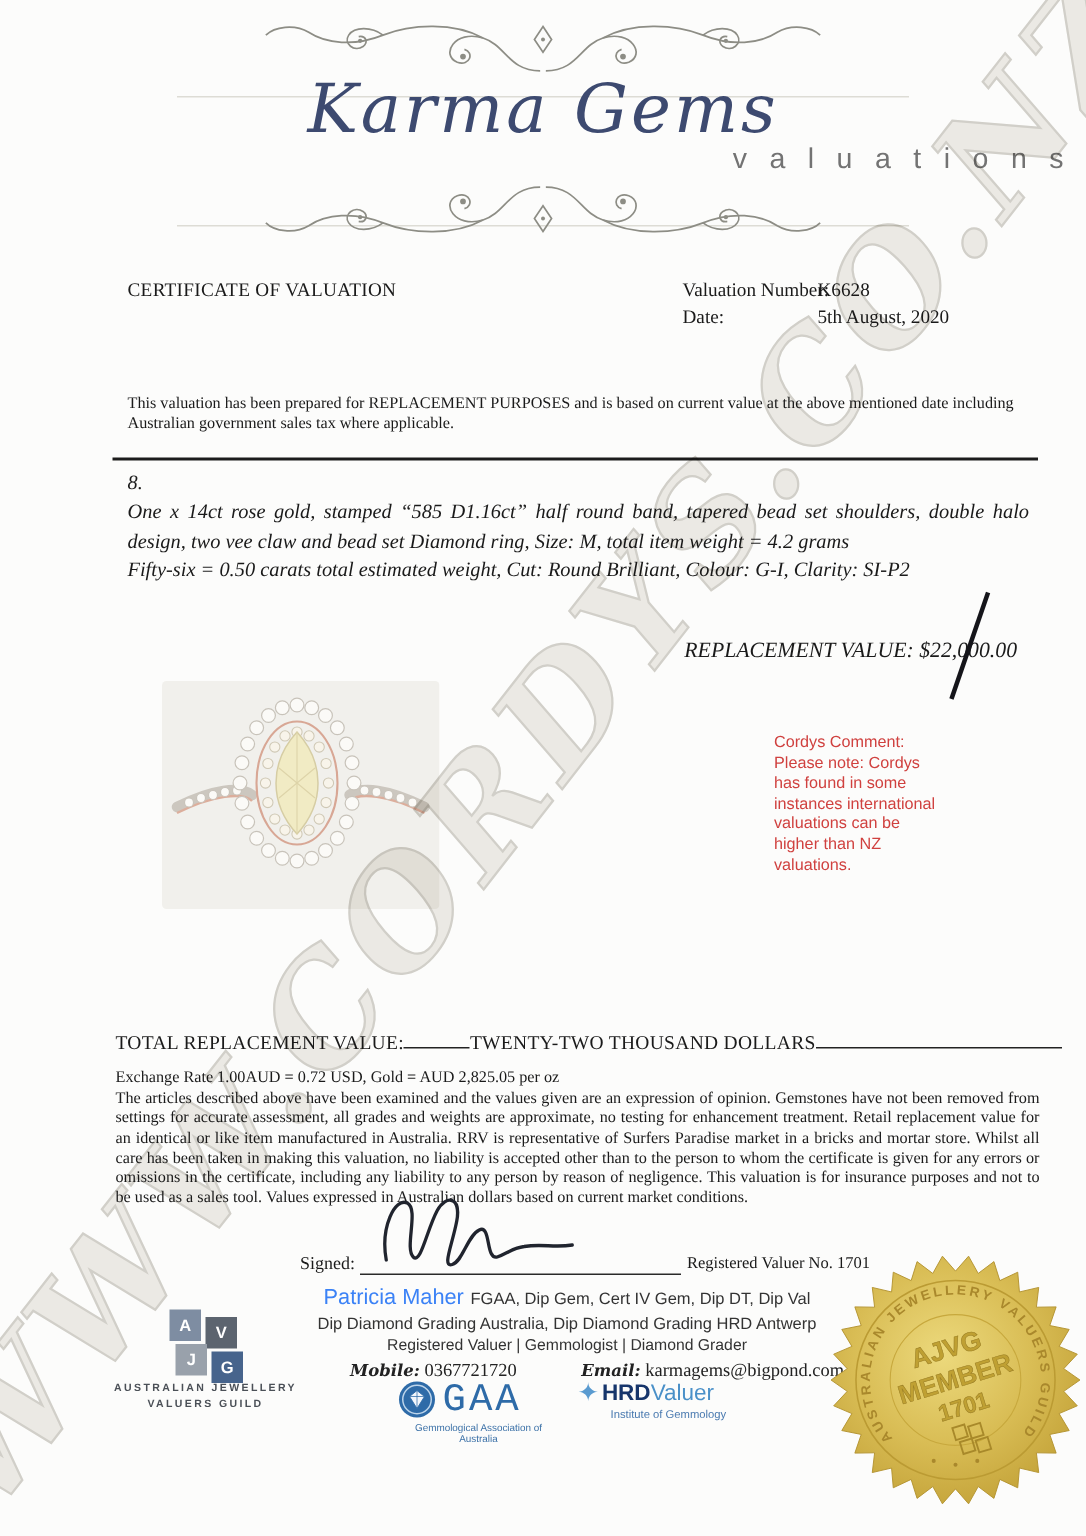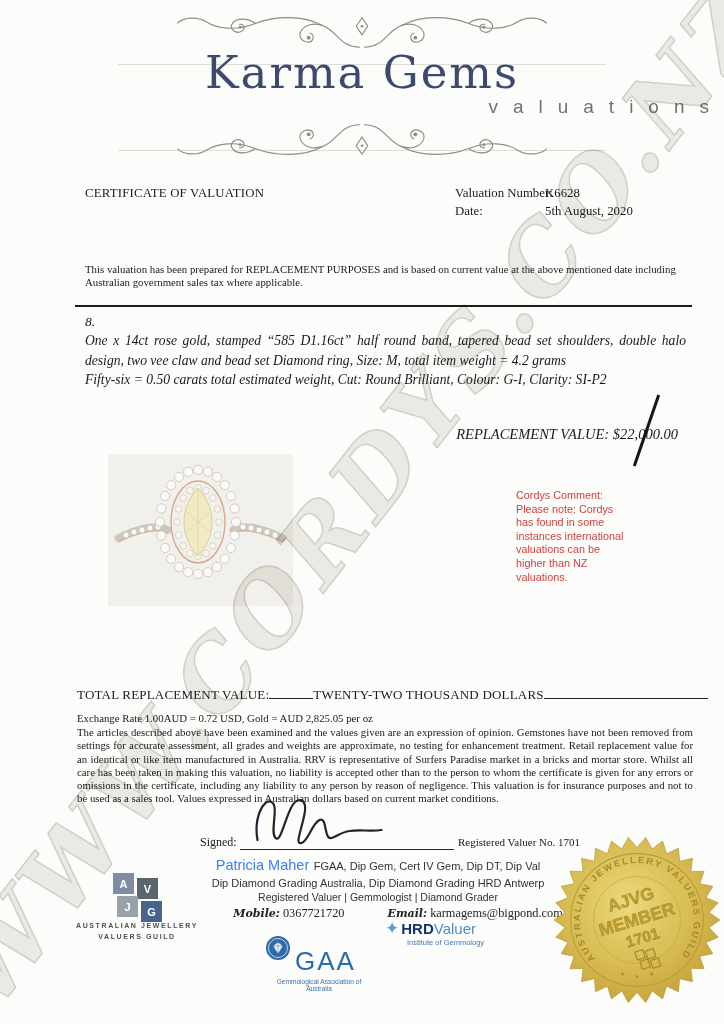--- a/index.html
+++ b/index.html
@@ -14,21 +14,21 @@
     font-size:95px;letter-spacing:6px;color:#eeece8;-webkit-text-stroke:1.5px #d4d2cc;
     mix-blend-mode:multiply;z-index:3;pointer-events:none;white-space:nowrap;}
 
   
   .band-line{position:absolute;left:118px;right:118px;height:1px;background:#dddcd5;z-index:0;}
   .brand{position:absolute;top:12px;left:0;right:0;text-align:center;z-index:1;}
   .flourish{display:block;margin:0 auto;width:400px;height:40px;}
   .flourish.bottom{transform:scaleY(-1);}
   .fl{fill:none;stroke:#8d8d85;stroke-width:1.2px;}
   .fldot{fill:#8d8d85;stroke:none;}
-  .brand-script{font-family:"DejaVu Serif",serif;font-size:45px;line-height:50px;
+  .brand-script{font-family:"DejaVu Serif",serif;font-style:italic;font-size:45px;line-height:50px;
     color:#3d4a70;letter-spacing:2px;margin-top:-4px;}
   .brand-sub{font-family:"Liberation Sans",sans-serif;font-size:19px;color:#737373;
     letter-spacing:15px;padding-left:18px;margin:-2px 0 2px 0;text-align:right;}
 
   
   .h-serif{font-size:12.8px;}
   .cert-title{left:85px;top:186px;letter-spacing:.2px;}
   .behalf{left:85px;top:204px;}
   .behalf .val{margin-left:22px;}
   .vn-label{left:455px;top:186px;}
@@ -91,21 +91,21 @@
   .sq.v{left:45px;top:6px;background:#5c646f;}
   .sq.j{left:25px;top:24px;background:#99a1ab;}
   .sq.g{left:49px;top:29px;background:#47648c;}
   .ajvg-cap{position:absolute;left:-35px;width:160px;text-align:center;
       font:700 7px "Liberation Sans",sans-serif;letter-spacing:1.6px;color:#4b5057;}
   .ajvg-cap.l1{top:50px;} .ajvg-cap.l2{top:61px;}
 
   
   .gaa{left:265px;top:918px;width:110px;z-index:1;}
   .gaa-row{display:flex;align-items:center;}
-  .gaa-name{font-family:Liberation Sans, sans-serif;font-size:26px;color:#2e6ba8;letter-spacing:2px;margin-left:4px;margin-top:28px;}
+  .gaa-name{font-family:Liberation Mono, monospace;font-size:26px;color:#2e6ba8;letter-spacing:2px;margin-left:4px;}
   .gaa-cap{font:400 6.6px "Liberation Sans",sans-serif;color:#3d72a8;text-align:center;width:108px;margin-top:1px;}
 
   
   .hrd{left:385px;top:920px;z-index:1;font-family:"Liberation Sans",sans-serif;}
   .hrd-row{display:flex;align-items:center;}
   .hrd-star{font-size:17px;color:#5a9bd0;margin-right:2px;line-height:17px;}
   .hrd-bold{font-size:15px;font-weight:bold;color:#16356b;}
   .hrd-light{font-size:15px;color:#4a90c8;}
   .hrd-cap{font-size:7.5px;color:#4a7ab0;margin:1px 0 0 22px;}
 

